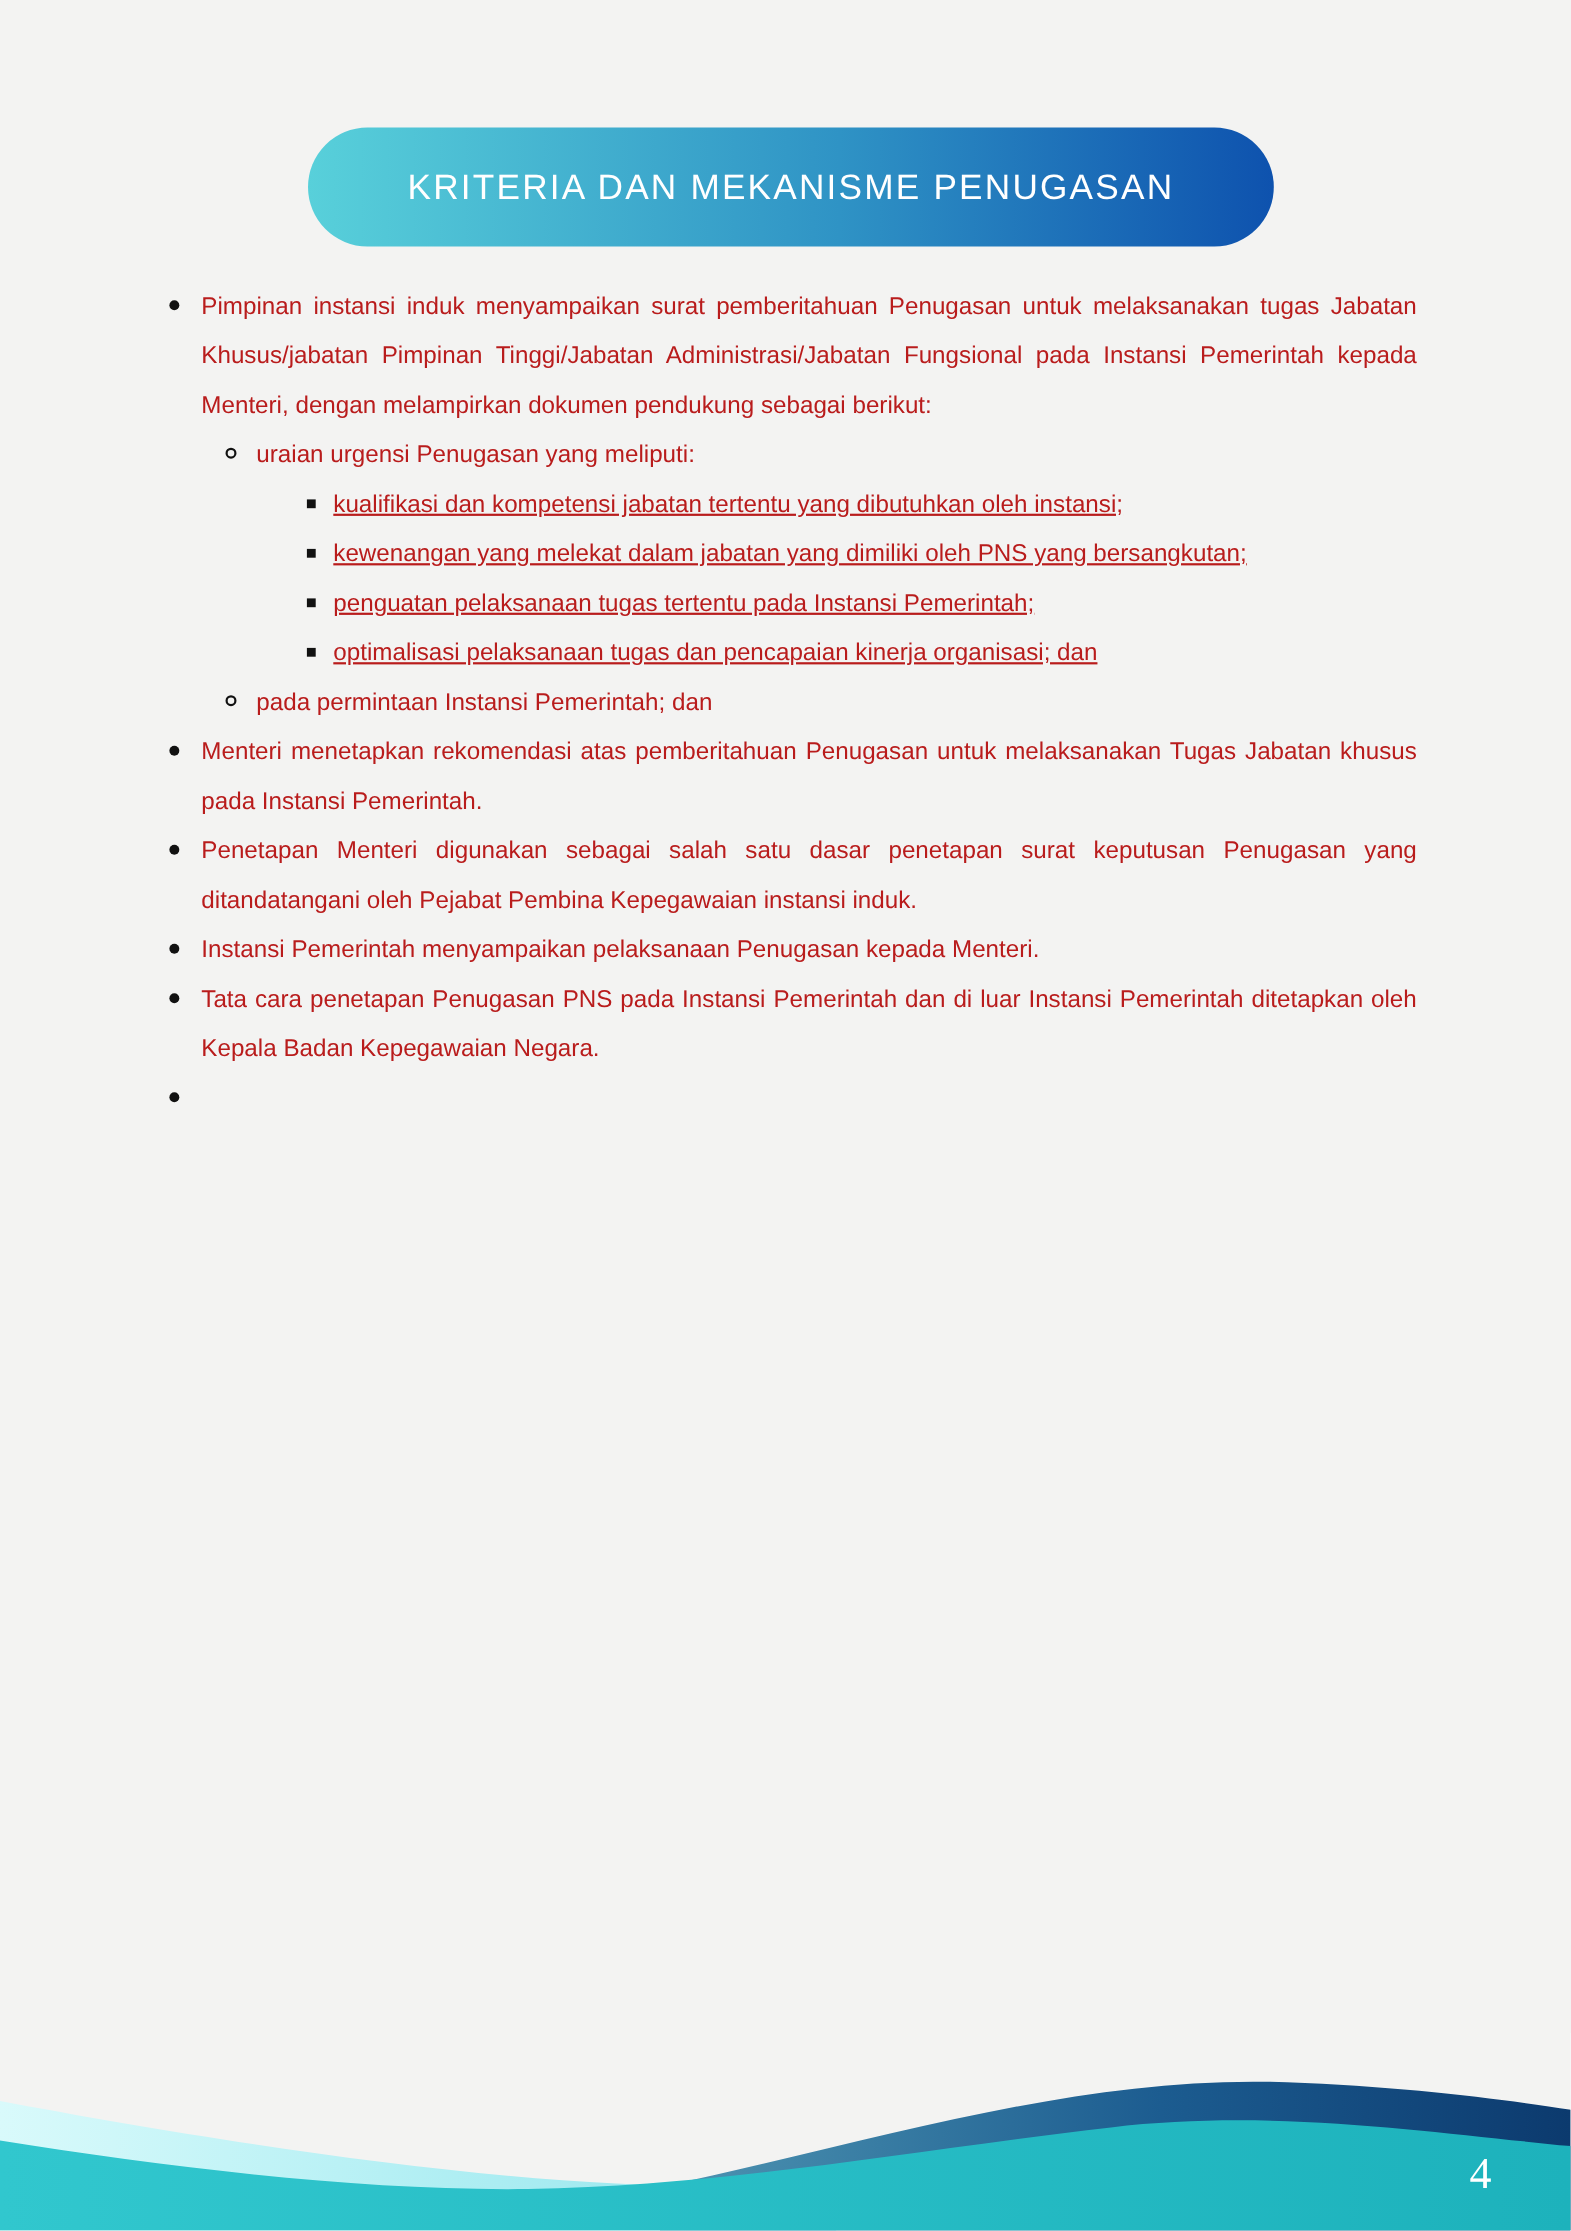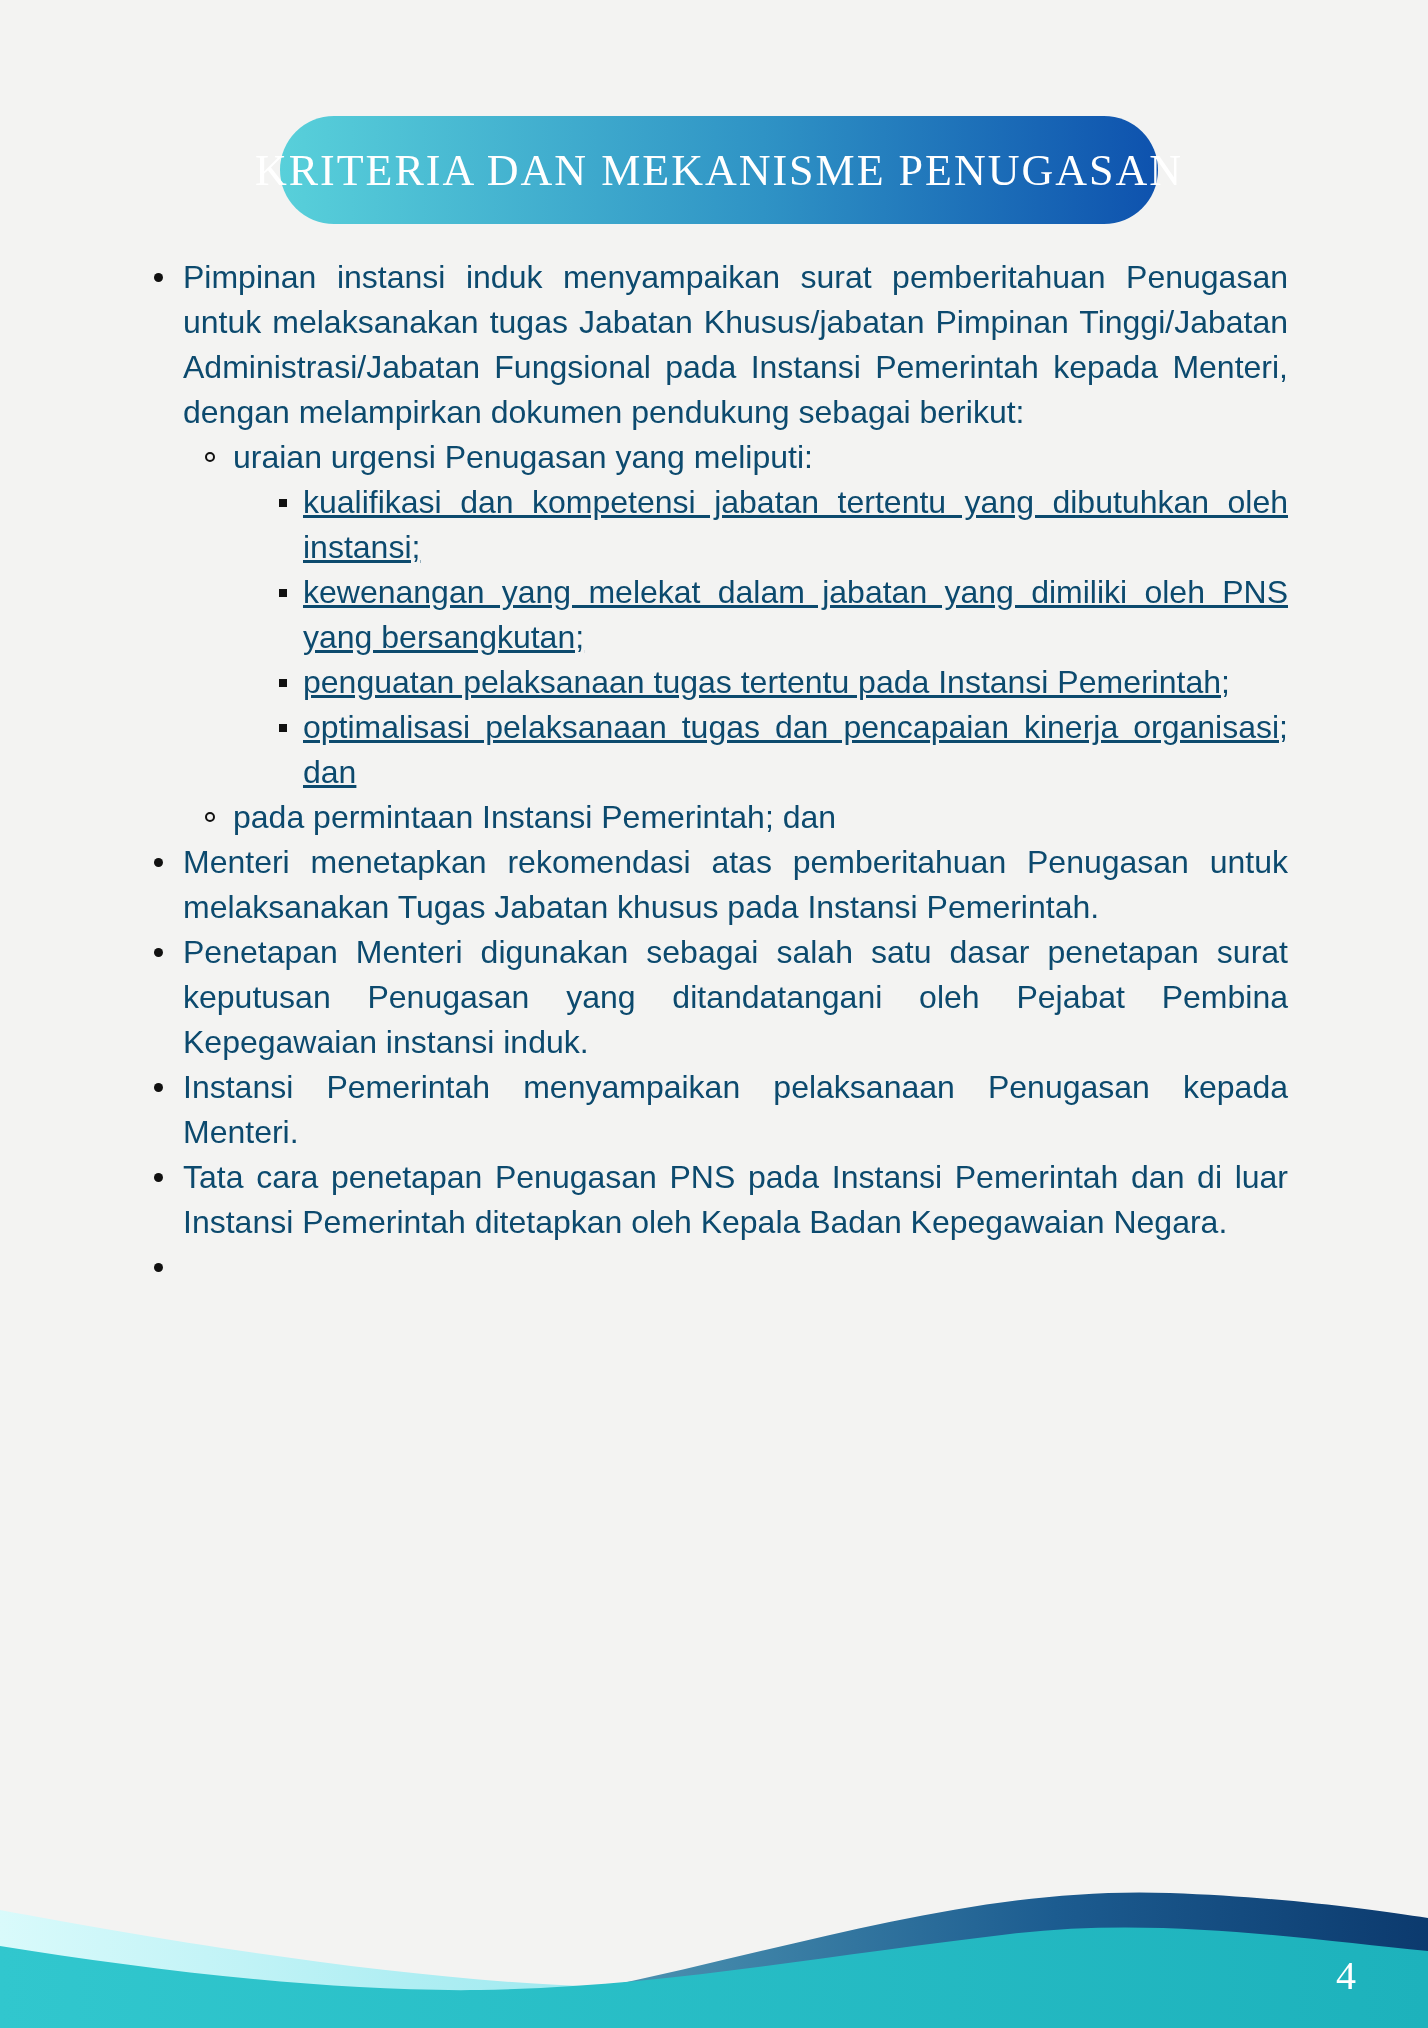--- a/index.html
+++ b/index.html
@@ -19,39 +19,39 @@
     top: 116px;
     width: 878px;
     height: 108px;
     border-radius: 54px;
     background: linear-gradient(90deg, #58d0da 0%, #2f93c5 55%, #0e52ae 100%);
     display: flex;
     align-items: center;
     justify-content: center;
   }
   .title-pill .title-text {
-    font-family: Liberation Serif, serif;
-    font-size: 44px;
+    font-family: Liberation Sans, sans-serif;
+    font-size: 32px;
     letter-spacing: 2px;
     color: #ffffff;
     white-space: nowrap;
   }
 
   
   .content {
     position: absolute;
     left: 143px;
     top: 255px;
     width: 1145px;
   }
   .item {
     position: relative;
-    font-size: 32px;
+    font-size: 22px;
     line-height: 45px;
-    color: #0c4a6e;
+    color: #b91c1c;
     text-align: justify;
   }
   .item .txt { display: inline; }
   .lvl1 { padding-left: 40px; }
   .lvl2 { padding-left: 90px; }
   .lvl3 { padding-left: 160px; text-decoration: underline; }
 
   .marker { position: absolute; display: block; }
   .m-dot {
     left: 11px; top: 18px;

